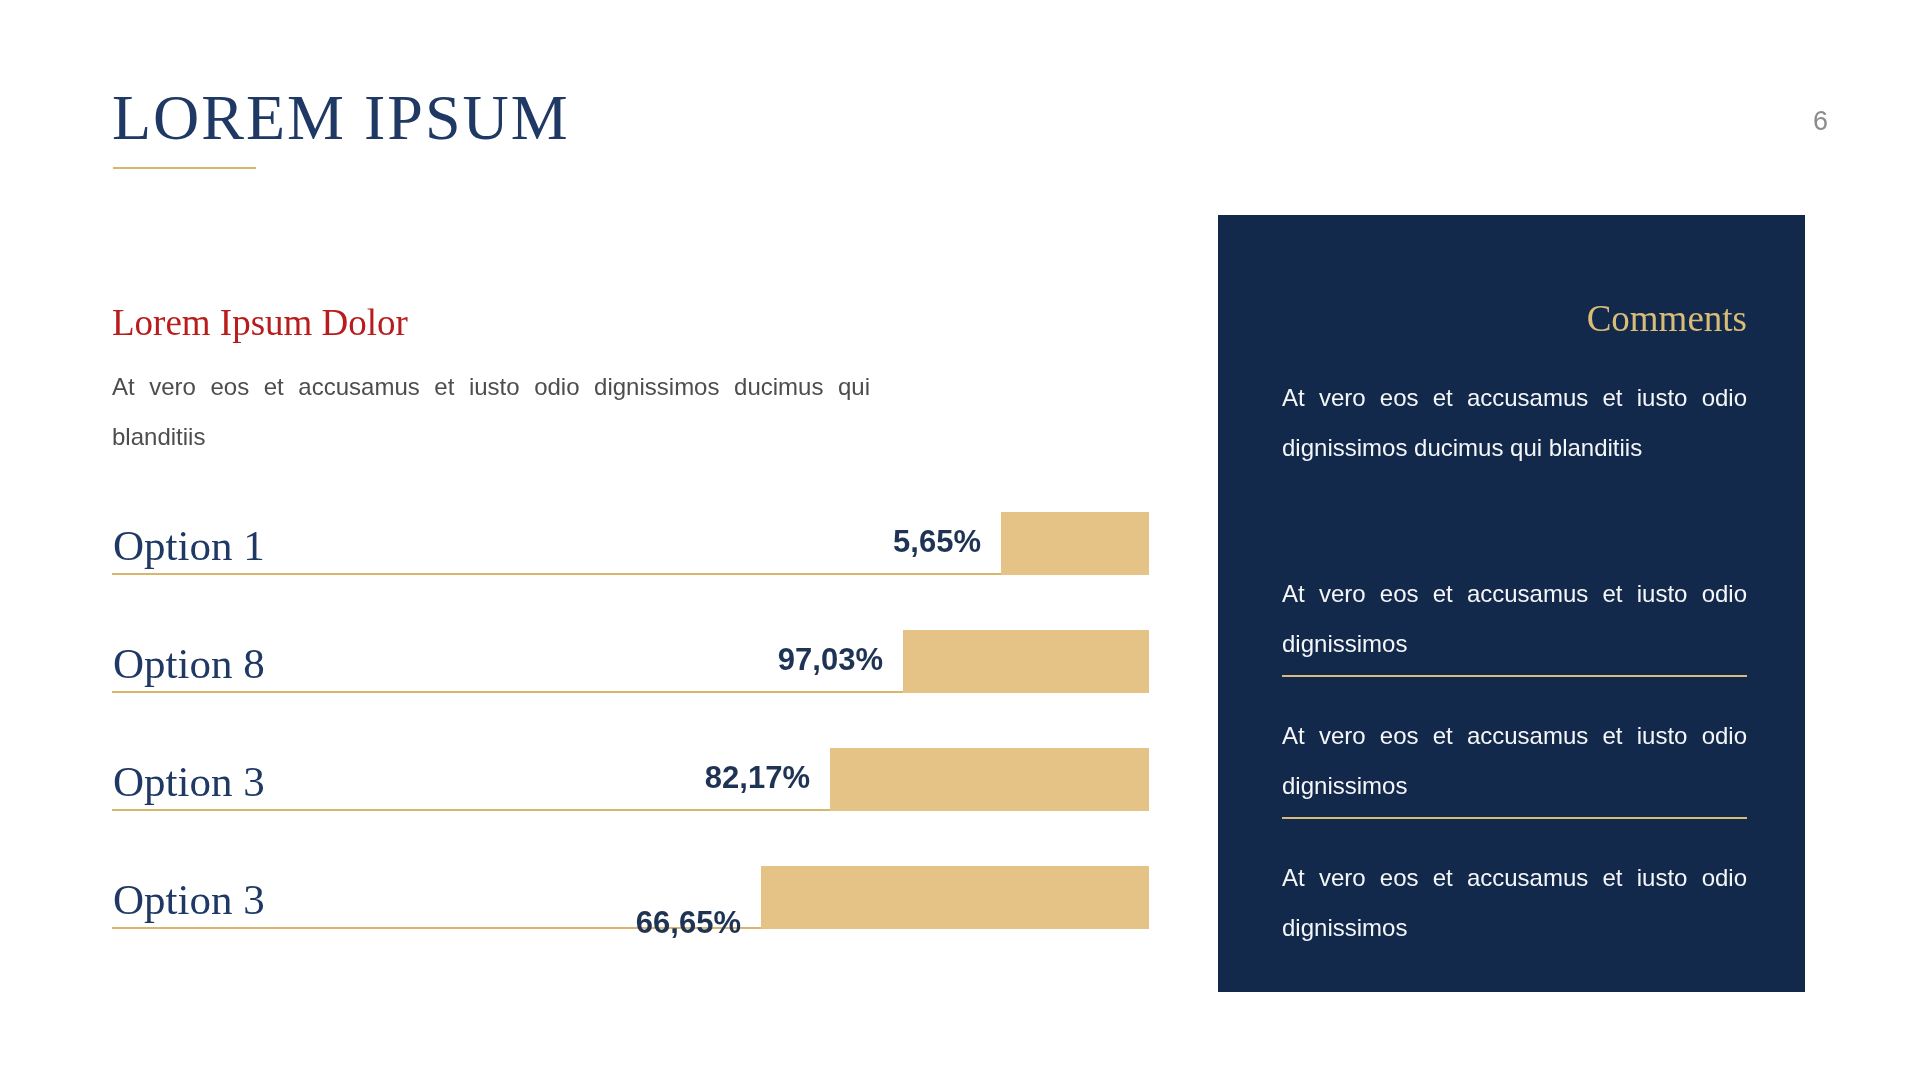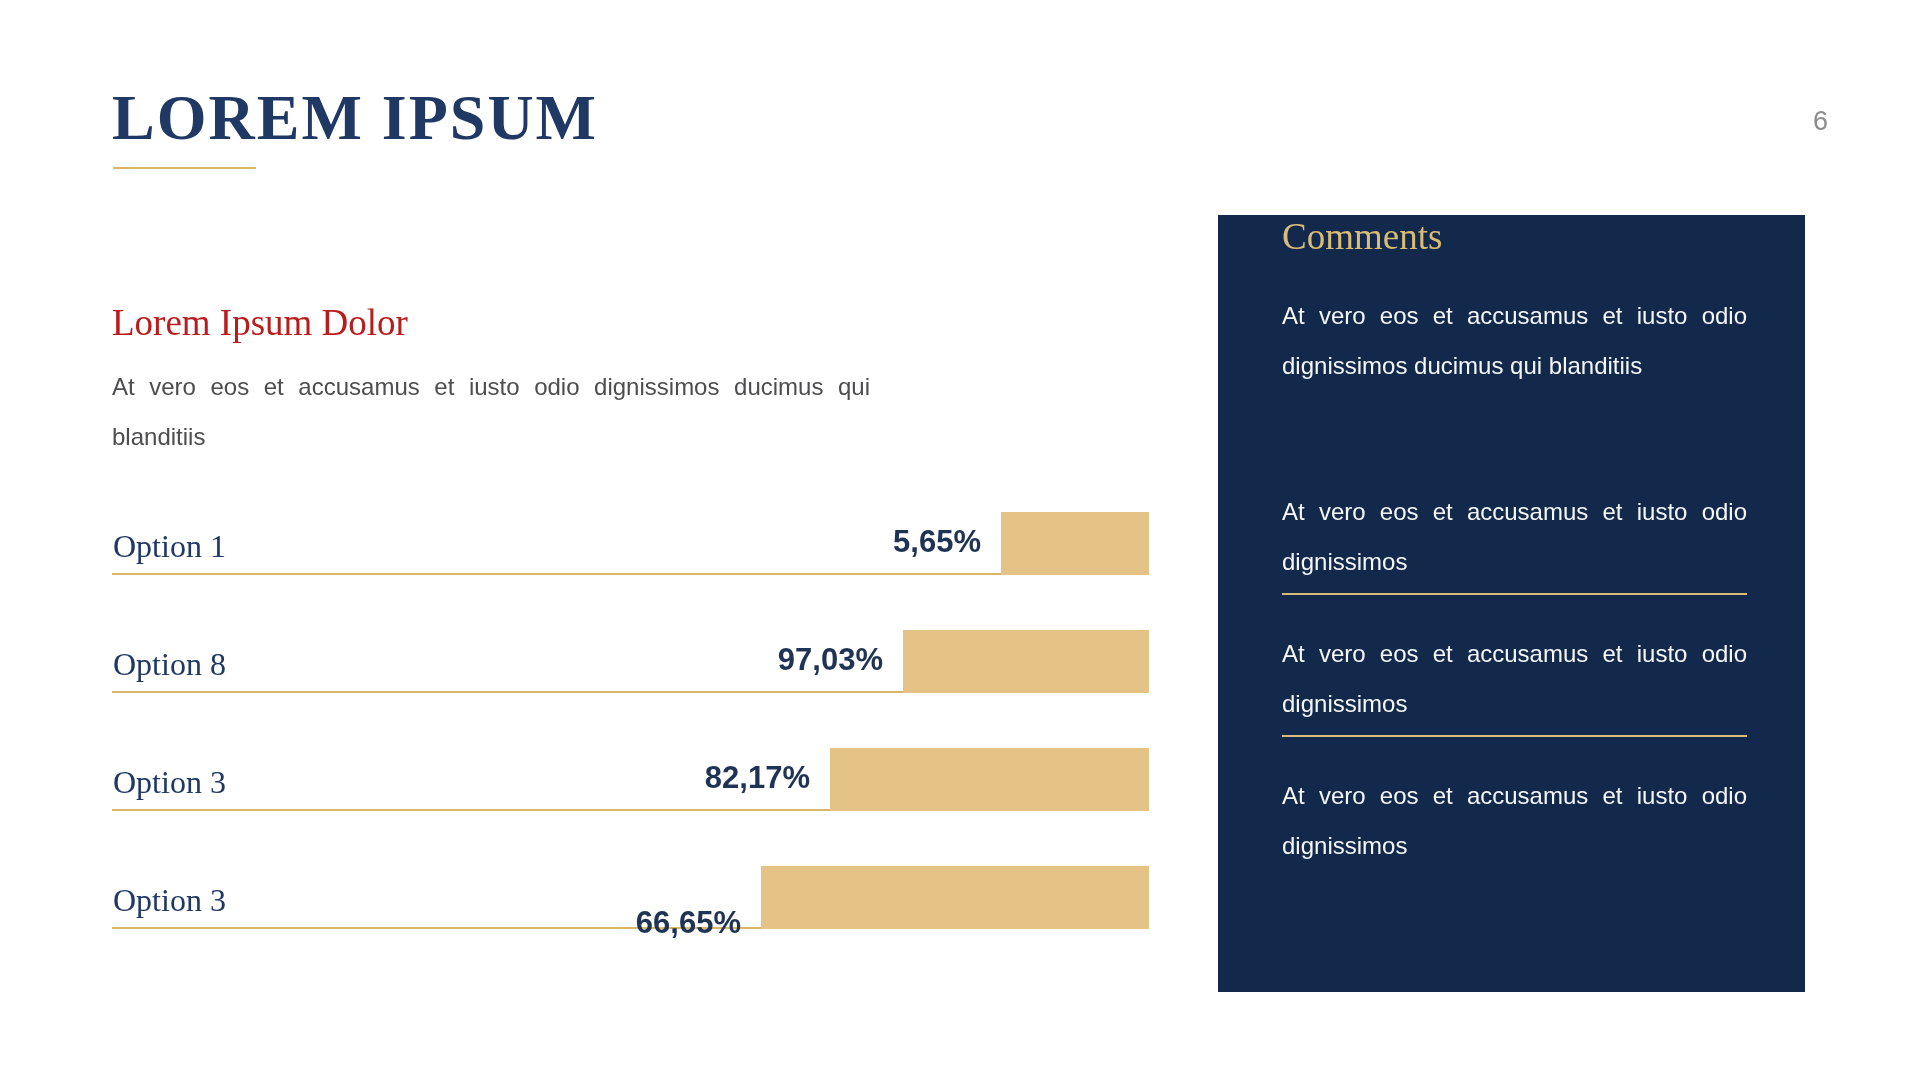--- a/index.html
+++ b/index.html
@@ -8,21 +8,21 @@
     position: relative;
     background: #ffffff;
     font-family: "Liberation Sans", sans-serif;
     overflow: hidden;
   }
 
   
   .slide-title {
     position: absolute; left: 112px; top: 82px;
     font-family: "Liberation Serif", serif;
-    font-size: 64px; font-weight: 700;
+    font-size: 64px; font-weight: 400;
     letter-spacing: 2px;
     color: #1F3864;
     line-height: 72px;
     text-align: right;
   }
   .title-rule {
     position: absolute; left: 113px; top: 167px;
     width: 143px; height: 2px;
     background: #D9B66B;
   }
@@ -52,21 +52,21 @@
   .chart { position: absolute; left: 112px; top: 512px; width: 1037px; }
   .chart-row {
     position: relative;
     height: 63px;
     margin-bottom: 55px;
     border-bottom: 2px solid #D9B66B;
   }
   .chart-row .option-label {
     position: absolute; left: 1px; bottom: 3px;
     font-family: "Liberation Serif", serif;
-    font-size: 32px; color: #1F3864;
+    font-size: 43px; color: #1F3864;
     line-height: 48px;
     white-space: nowrap;
   }
   .chart-row .bar {
     position: absolute; right: 0; top: 0;
     height: 63px;
     background: #E5C286;
   }
   .chart-row .percent-label {
     position: absolute; top: 14px;
@@ -77,24 +77,26 @@
   }
 
   
   .comments-panel {
     position: absolute; left: 1218px; top: 215px;
     width: 587px; height: 777px;
     background: #13294B;
     padding: 0 58px 0 64px;
   }
   .comments-heading {
+    margin-top: 82px;
     font-family: "Liberation Serif", serif;
     font-size: 37px; font-weight: 400;
     color: #D9BC78;
     line-height: 44px;
+    text-align: right;
   }
   .comment-para {
     font-size: 24px; color: #F5F6F8;
     line-height: 50px;
     text-align: justify;
   }
   .comment-para.p1 { margin-top: 32px; }
   .comment-para.p2 { margin-top: 96px; }
   .comment-para.p3 { margin-top: 34px; }
   .comment-para.p4 { margin-top: 34px; }

